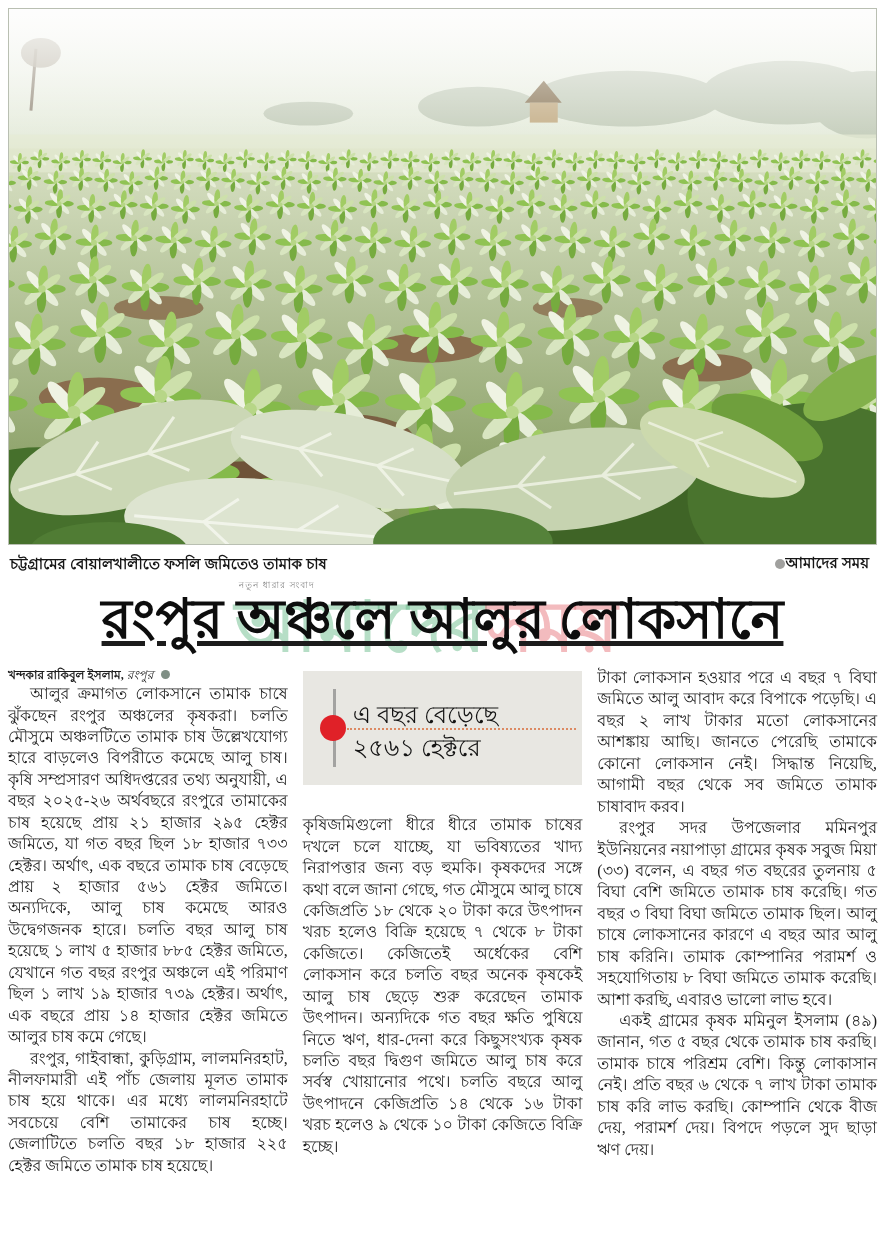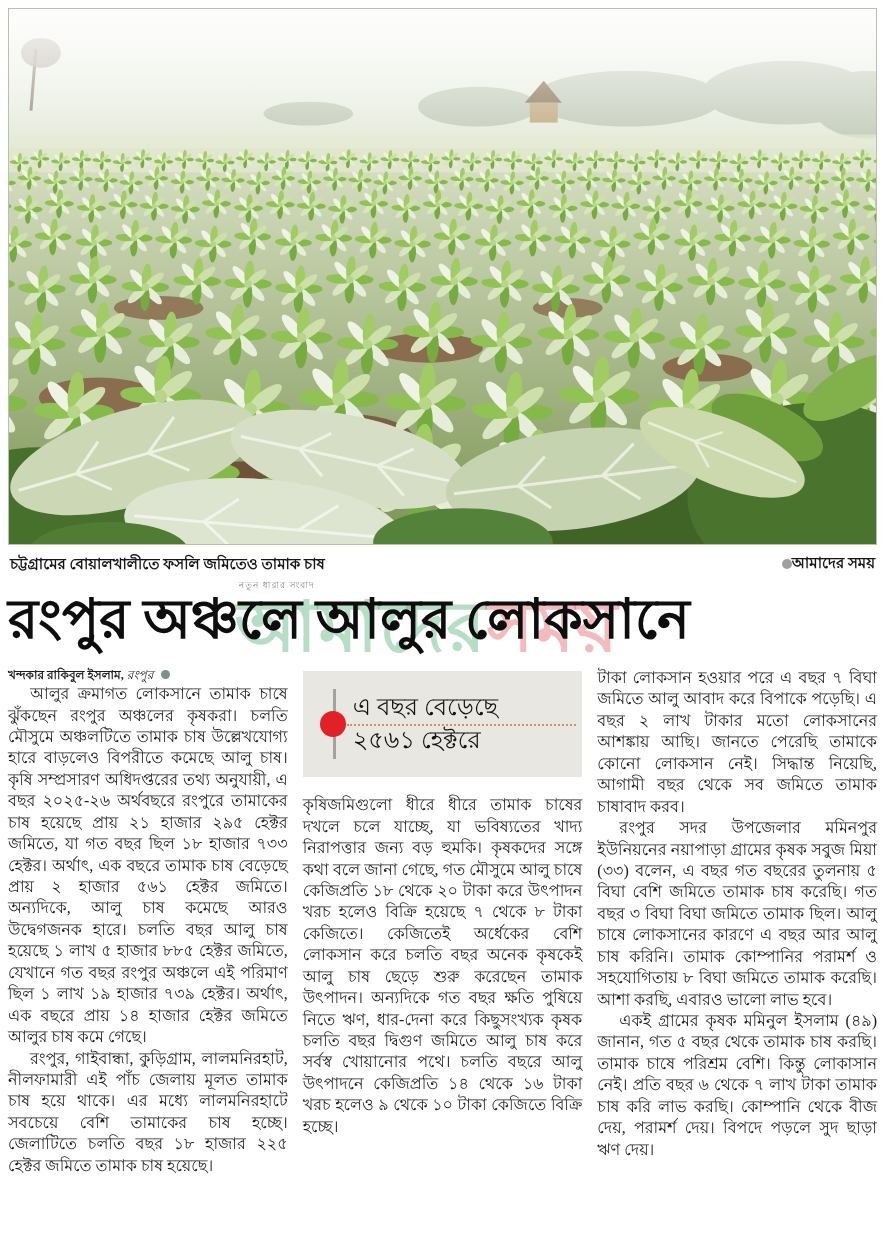--- a/index.html
+++ b/index.html
@@ -12,29 +12,29 @@
   
   .photo{
     position:relative;width:869px;height:537px;overflow:hidden;
     border:1px solid #b9bfb2;box-sizing:border-box;background:#e9eedd;
   }
   .photo svg{display:block;width:100%;height:100%;}
 
   
   .caption-row{
     display:flex;justify-content:space-between;align-items:baseline;
-    margin:6px 2px 0 2px;font-size:15px;font-weight:600;color:#161616;
-    font-family:Liberation Serif, serif;
+    margin:6px 8px 0 2px;font-size:15px;font-weight:600;color:#161616;
+    font-family:Liberation Sans, sans-serif;
   }
   .credit{display:flex;align-items:center;gap:0;font-weight:600;}
   .dot{display:inline-block;border-radius:50%;}
   .credit .dot{width:10px;height:10px;background:#a0a09e;}
 
   
-  .headline-wrap{position:relative;margin:2px 0 6px 0;}
+  .headline-wrap{position:relative;text-align:center;margin:2px 0 6px 0;text-decoration:underline;}
   .watermark{
     position:absolute;top:14px;left:50%;transform:translateX(-54%);
     font-size:70px;font-weight:bold;white-space:nowrap;z-index:0;
     letter-spacing:2px;line-height:1;pointer-events:none;
   }
   .watermark .wm-tag{
     position:absolute;top:-12px;left:4px;font-size:9px;font-weight:normal;
     letter-spacing:1px;color:#6b6b6b;opacity:.8;
     font-family:"Liberation Sans",sans-serif;
   }
@@ -52,22 +52,22 @@
   }
   .col p{margin:0;}
   .col p + p{text-indent:22px;}
   .byline{margin:0 0 5px 0;font-size:12px;}
   .byline .name{font-weight:bold;}
   .byline .loc{font-style:italic;}
   .byline .dot{width:9px;height:9px;background:#7f8f85;margin-left:5px;}
 
   
   .pullquote{
-    position:relative;background:#e8e7e2;margin:4px 0 17px 0;
-    padding:20px 8px 20px 50px;box-sizing:border-box;
+    position:relative;background:#e8e7e2;margin:4px 0 29px 0;
+    padding:28px 8px 20px 50px;box-sizing:border-box;
   }
   .pq-vline{position:absolute;left:30px;top:18px;bottom:18px;width:3px;background:#a3a3a1;}
   .pq-dot{
     position:absolute;left:17px;top:50%;transform:translateY(-50%);
     width:26px;height:26px;border-radius:50%;background:#e02128;z-index:2;
   }
   .pq-dotted{
     position:absolute;left:44px;right:6px;top:50%;border-top:2px dotted #dc8a63;
   }
   .pq-text{font-size:24px;line-height:1.38;color:#141414;}

